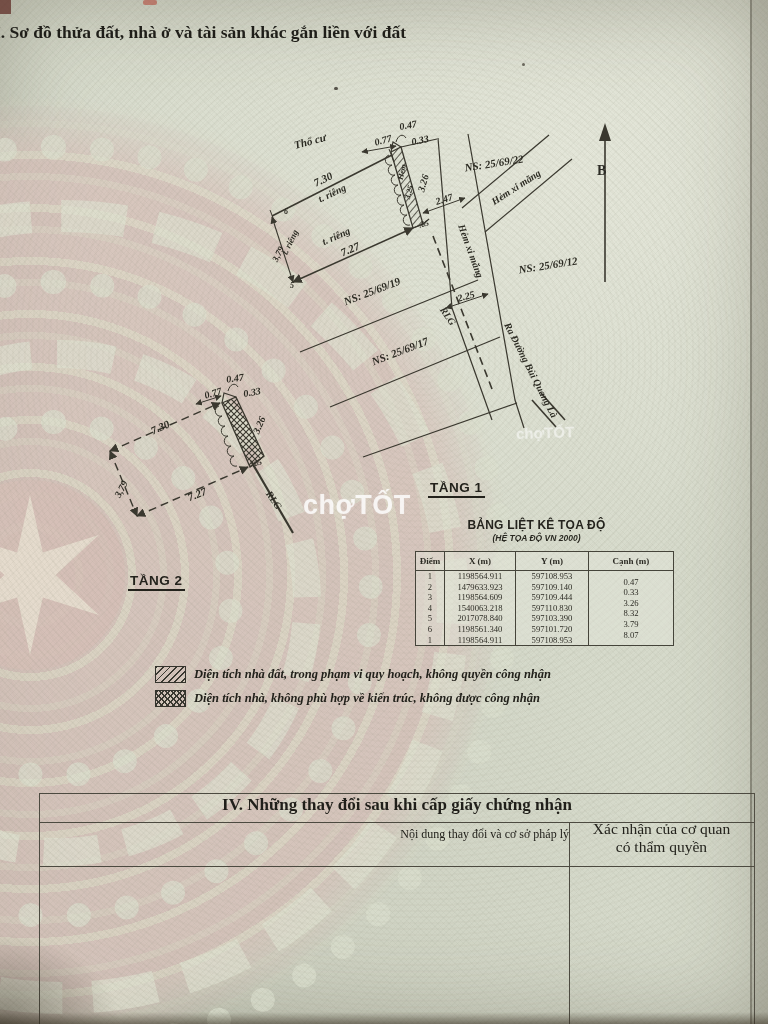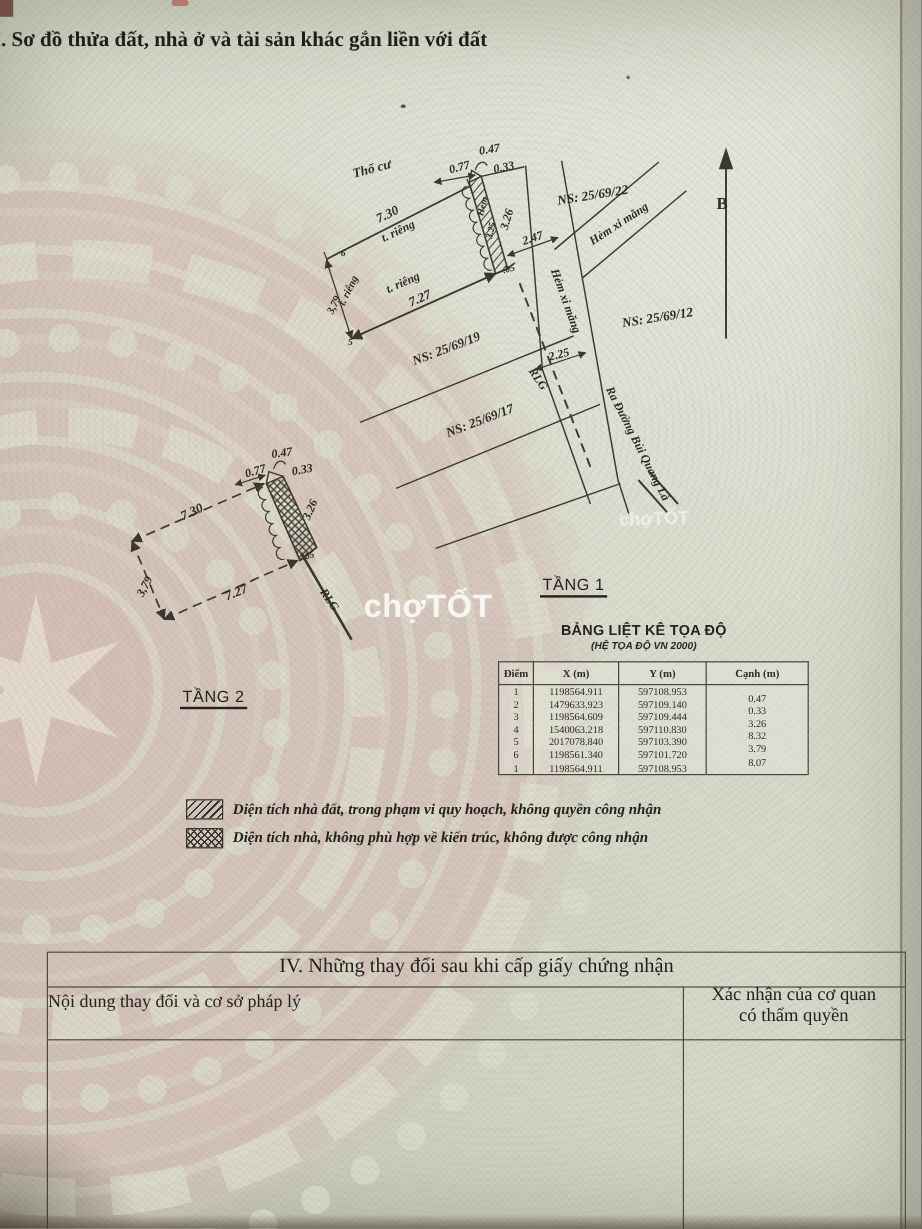--- a/index.html
+++ b/index.html
@@ -24,22 +24,22 @@
   .r6{left:-410px;top:135px;width:880px;height:880px;border:24px dotted #dce0cf;}
   .drum-core{position:absolute;left:-65px;top:480px;width:190px;height:190px;border-radius:50%;background:#d5beb6;opacity:.85;}
   .star{position:absolute;left:-50px;top:495px;width:160px;height:160px;background:#e7decf;opacity:.9;
     clip-path:polygon(50% 0%,58% 36%,93% 25%,66% 50%,93% 75%,58% 64%,50% 100%,42% 64%,7% 75%,34% 50%,7% 25%,42% 36%);}
   .texture{background:
     repeating-linear-gradient(45deg, rgba(120,130,110,.055) 0 1px, transparent 1px 4px),
     repeating-linear-gradient(-45deg, rgba(120,130,110,.055) 0 1px, transparent 1px 4px),
     repeating-radial-gradient(circle at 55% 35%, rgba(150,140,120,.05) 0 2px, transparent 2px 6px);}
   
   .sec1-title{position:absolute;left:-6px;top:22px;font-weight:bold;font-size:17.5px;color:#1f1e19;white-space:nowrap;}
-  .floor-label{position:absolute;width:100px;text-align:center;font-family:"Liberation Sans",sans-serif;
-    font-weight:normal;font-size:13.5px;color:#23221c;letter-spacing:.5px;}
+  .floor-label{position:absolute;width:100px;font-family:"Liberation Sans",sans-serif;
+    font-weight:bold;font-size:13.5px;color:#23221c;letter-spacing:.5px;}
   .floor-label span{border-bottom:2px solid #23221c;padding:0 2px 1px 2px;}
   .fl1{left:428px;top:480px;}
   .fl2{left:128px;top:573px;}
   .north-b{position:absolute;left:597px;top:163px;font-weight:bold;font-size:14px;color:#2c2b25;}
   
   .ann{position:absolute;white-space:nowrap;font-style:italic;font-weight:bold;color:#2b2a22;transform-origin:center;}
   
   .ct-title{position:absolute;left:413px;top:518px;width:247px;text-align:center;
     font-family:"Liberation Sans",sans-serif;font-weight:bold;font-size:12px;color:#24231d;letter-spacing:.2px;}
   .ct-sub{position:absolute;left:413px;top:533px;width:247px;text-align:center;
@@ -56,25 +56,25 @@
   .legend{position:absolute;left:155px;top:666px;}
   .lg-row{display:flex;align-items:center;margin-bottom:7px;}
   .lg-swatch{width:29px;height:15px;border:1.4px solid #34332c;margin-right:8px;flex:none;}
   .lg-diag{background:repeating-linear-gradient(135deg,#3a3931 0 1.4px,transparent 1.4px 4.6px);}
   .lg-cross{background:
     repeating-linear-gradient(45deg,#3a3931 0 1.2px,transparent 1.2px 4.2px),
     repeating-linear-gradient(-45deg,#3a3931 0 1.2px,transparent 1.2px 4.2px);}
   .lg-text{font-weight:bold;font-style:italic;font-size:12.5px;color:#22211b;white-space:nowrap;}
   
   .s4{position:absolute;left:39px;top:793px;width:714px;height:236px;border:1.6px solid #4c4a40;}
-  .s4-title{position:absolute;left:0;top:1px;width:100%;text-align:center;font-weight:normal;font-size:17px;color:#201f1a;}
+  .s4-title{position:absolute;left:0;top:1px;width:100%;text-align:center;font-weight:bold;font-size:17px;color:#201f1a;}
   .s4-line1{position:absolute;left:0;top:28px;width:100%;border-top:1.4px solid #4c4a40;}
   .s4-line2{position:absolute;left:0;top:72px;width:100%;border-top:1.4px solid #4c4a40;}
   .s4-vline{position:absolute;left:529px;top:28px;bottom:0;border-left:1.4px solid #4c4a40;}
-  .s4-col1{position:absolute;left:0;top:33px;width:529px;text-align:left;font-size:15px;color:#23221c;}
+  .s4-col1{position:absolute;left:0;top:33px;width:529px;text-align:right;font-size:12px;color:#23221c;}
   .s4-col2{position:absolute;left:529px;top:26px;width:185px;text-align:center;font-size:15.5px;color:#23221c;line-height:18px;}
   
   .wm{position:absolute;font-family:"Liberation Sans",sans-serif;font-weight:bold;color:rgba(255,255,255,.78);
     text-shadow:0 0 2px rgba(255,255,255,.25);}
   .wm-main{left:303px;top:490px;font-size:27px;letter-spacing:.5px;}
   .wm-small{left:516px;top:424px;font-size:15px;color:rgba(255,255,255,.42);transform:rotate(-2deg);}
   
   .edge-right-line{position:absolute;left:750px;top:0;width:2px;height:1024px;background:rgba(75,72,60,.5);}
   .edge-right{position:absolute;left:752px;top:0;width:16px;height:1024px;background:rgba(105,100,88,.18);}
   .edge-bottom{position:absolute;left:0;bottom:0;width:768px;height:12px;

